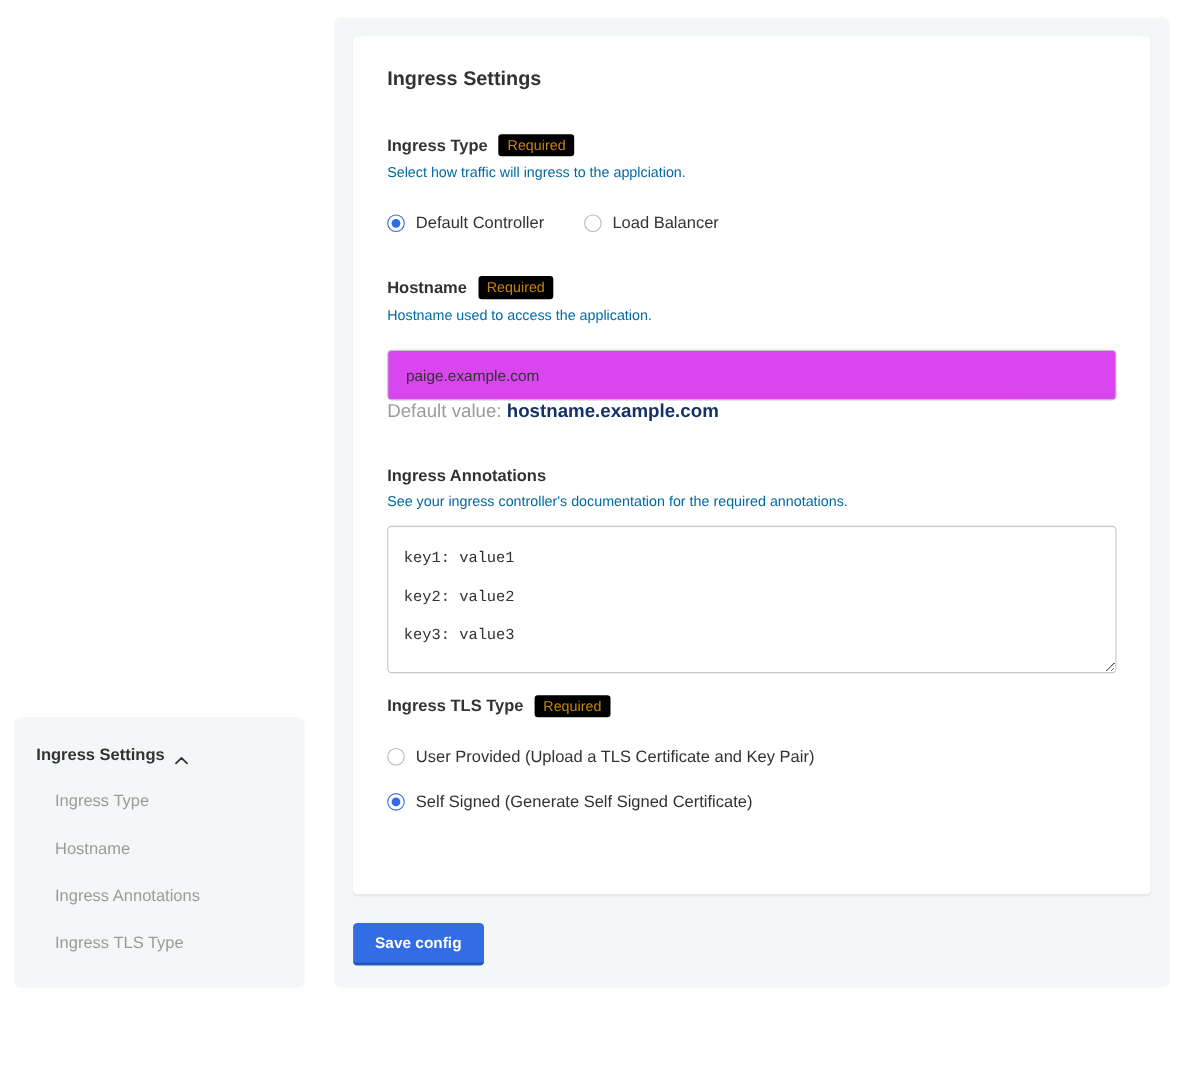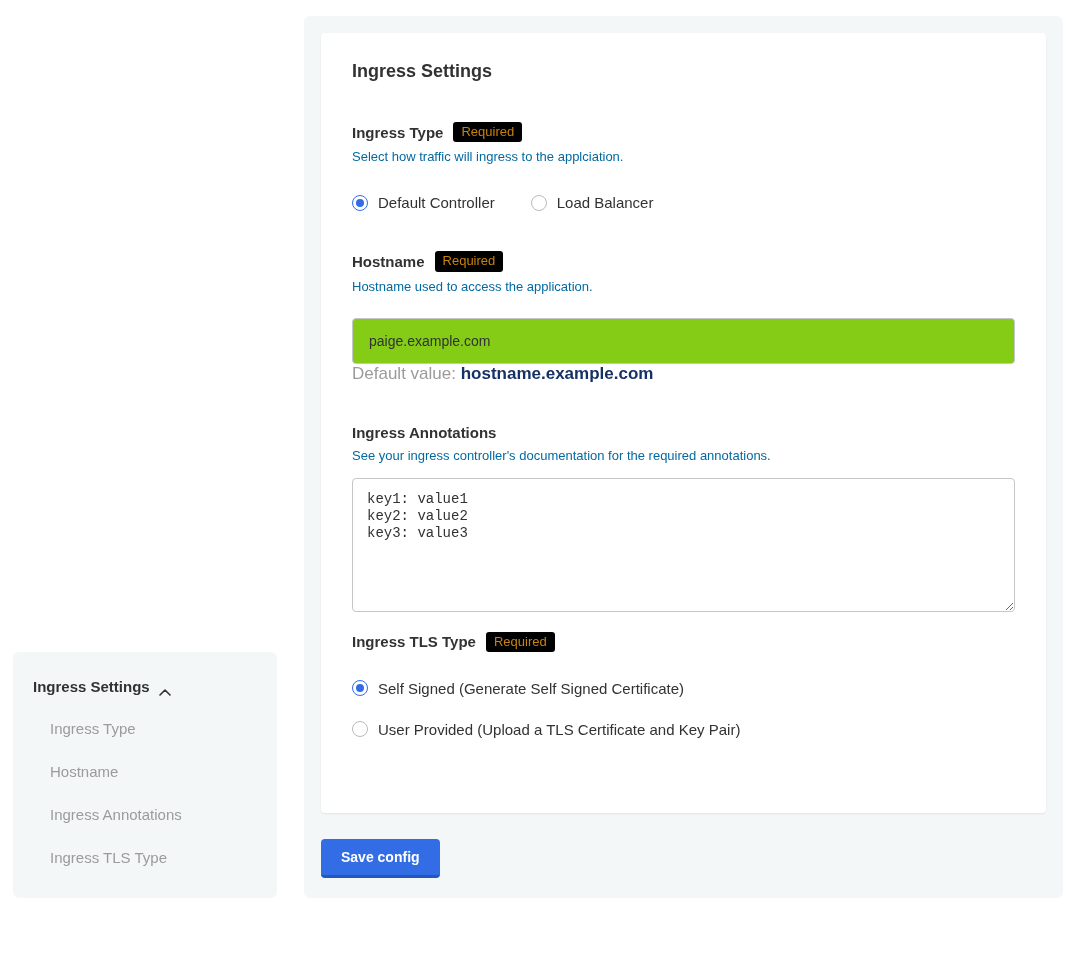--- a/index.html
+++ b/index.html
@@ -145,21 +145,21 @@
     margin-top: 24px;
     width: 100%;
     height: 46px;
     border: 1px solid #c4c7ca;
     border-radius: 4px;
     padding: 0 16px;
     font-size: 14px;
     font-family: "Liberation Sans", sans-serif;
     color: #323232;
     outline: none;
-    background: #84cc16;
+    background: #d946ef;
   }
   .default-line {
     margin-top: 0;
     font-size: 17px;
     color: #9b9b9b;
   }
   .default-value {
     color: #163166;
     font-weight: bold;
   }
@@ -167,21 +167,21 @@
   .annotations-textarea {
     display: block;
     margin-top: 15px;
     width: 100%;
     height: 134px;
     border: 1px solid #c4c7ca;
     border-radius: 4px;
     padding: 12px 14px;
     font-family: "Liberation Mono", monospace;
     font-size: 14px;
-    line-height: 17px;
+    line-height: 35px;
     color: #323232;
     resize: both;
     outline: none;
     background: #fff;
   }
 
   .save-button {
     display: inline-block;
     margin-top: 26px;
     background: #326de6;
@@ -264,27 +264,27 @@
 key3: value3</textarea>
       </div>
 
       <div class="section tight">
         <div class="section-heading">
           <span>Ingress TLS Type</span>
           <span class="required-badge">Required</span>
         </div>
         <div class="radio-col">
           <label class="radio-option">
+            <span class="radio"></span>
+            <span>User Provided (Upload a TLS Certificate and Key Pair)</span>
+          </label>
+          <label class="radio-option">
             <span class="radio selected"></span>
             <span>Self Signed (Generate Self Signed Certificate)</span>
           </label>
-          <label class="radio-option">
-            <span class="radio"></span>
-            <span>User Provided (Upload a TLS Certificate and Key Pair)</span>
-          </label>
         </div>
       </div>
 
     </section>
 
     <button class="save-button">Save config</button>
   </main>
 
 </div>
 

